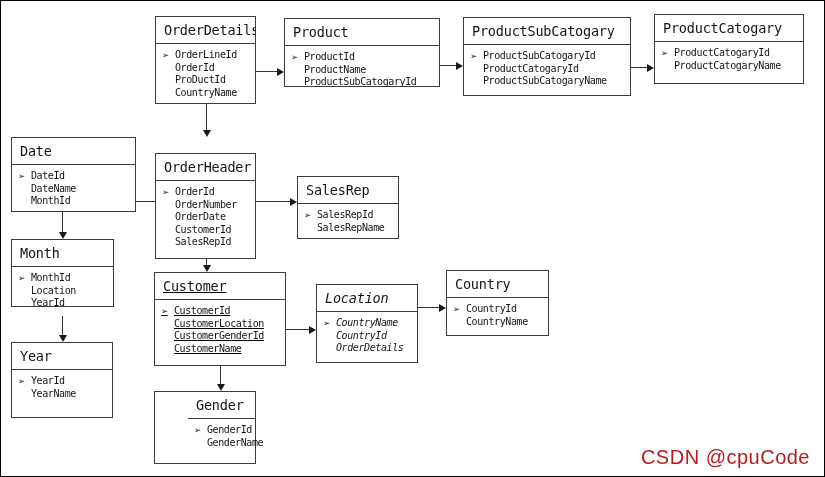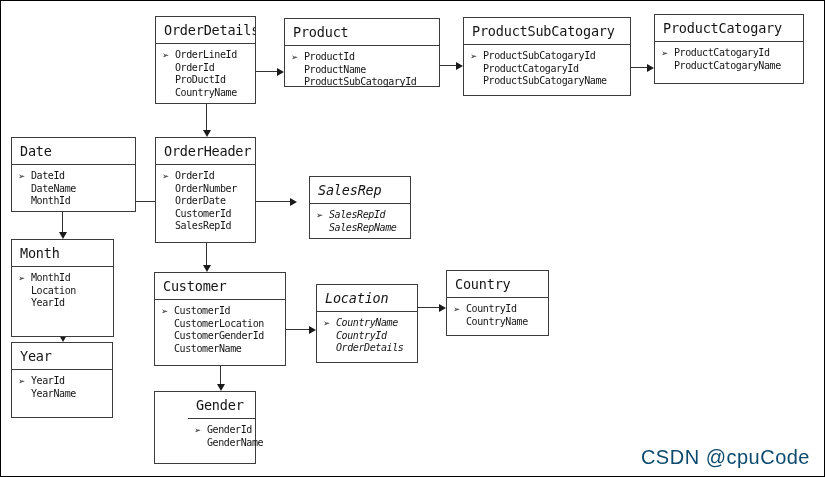--- a/index.html
+++ b/index.html
@@ -62,21 +62,21 @@
   .arrowhead.down {
     border-left:4px solid transparent;
     border-right:4px solid transparent;
     border-top:7px solid #1a1a1a;
   }
   .watermark {
     position:absolute;
     right:14px; bottom:7px;
     font-family:"Liberation Sans", sans-serif;
     font-size:20px;
-    color:#0c4a6e;
+    color:#b91c1c;
     letter-spacing:0.5px;
     user-select:none;
   }
 </style>
 </head>
 <body>
 
 <div id="canvas">
   <div id="diagram-layer">
       <div class="conn" style="left: 255px; top: 70px; width: 23px; height: 1.2px;"></div>
@@ -181,21 +181,21 @@
           <div class="field-row">
             <span class="key-cell"></span>
             <span>DateName</span>
           </div>
           <div class="field-row">
             <span class="key-cell"></span>
             <span>MonthId</span>
           </div>
         </div>
       </div>
-      <div class="entity" style="left: 154px; top: 136px; width: 101px; height: 106px;">
+      <div class="entity" style="left: 154px; top: 152px; width: 101px; height: 106px;">
         <div class="entity-title">OrderHeader</div>
         <div class="entity-fields">
           <div class="field-row">
             <span class="key-cell">➢</span>
             <span>OrderId</span>
           </div>
           <div class="field-row">
             <span class="key-cell"></span>
             <span>OrderNumber</span>
           </div>
@@ -206,34 +206,34 @@
           <div class="field-row">
             <span class="key-cell"></span>
             <span>CustomerId</span>
           </div>
           <div class="field-row">
             <span class="key-cell"></span>
             <span>SalesRepId</span>
           </div>
         </div>
       </div>
-      <div class="entity" style="left: 308px; top: 175px; width: 102px; height: 63px; font-style: italic;">
+      <div class="entity" style="left: 296px; top: 175px; width: 102px; height: 63px;">
         <div class="entity-title">SalesRep</div>
         <div class="entity-fields">
           <div class="field-row">
             <span class="key-cell">➢</span>
             <span>SalesRepId</span>
           </div>
           <div class="field-row">
             <span class="key-cell"></span>
             <span>SalesRepName</span>
           </div>
         </div>
       </div>
-      <div class="entity" style="left: 10px; top: 238px; width: 103px; height: 98px;">
+      <div class="entity" style="left: 10px; top: 238px; width: 103px; height: 68px;">
         <div class="entity-title">Month</div>
         <div class="entity-fields">
           <div class="field-row">
             <span class="key-cell">➢</span>
             <span>MonthId</span>
           </div>
           <div class="field-row">
             <span class="key-cell"></span>
             <span>Location</span>
           </div>
@@ -249,21 +249,21 @@
           <div class="field-row">
             <span class="key-cell">➢</span>
             <span>YearId</span>
           </div>
           <div class="field-row">
             <span class="key-cell"></span>
             <span>YearName</span>
           </div>
         </div>
       </div>
-      <div class="entity" style="left: 153px; top: 271px; width: 132px; height: 94px;">
+      <div class="entity" style="left: 153px; top: 271px; width: 132px; height: 94px; text-decoration: underline;">
         <div class="entity-title">Customer</div>
         <div class="entity-fields">
           <div class="field-row">
             <span class="key-cell">➢</span>
             <span>CustomerId</span>
           </div>
           <div class="field-row">
             <span class="key-cell"></span>
             <span>CustomerLocation</span>
           </div>

